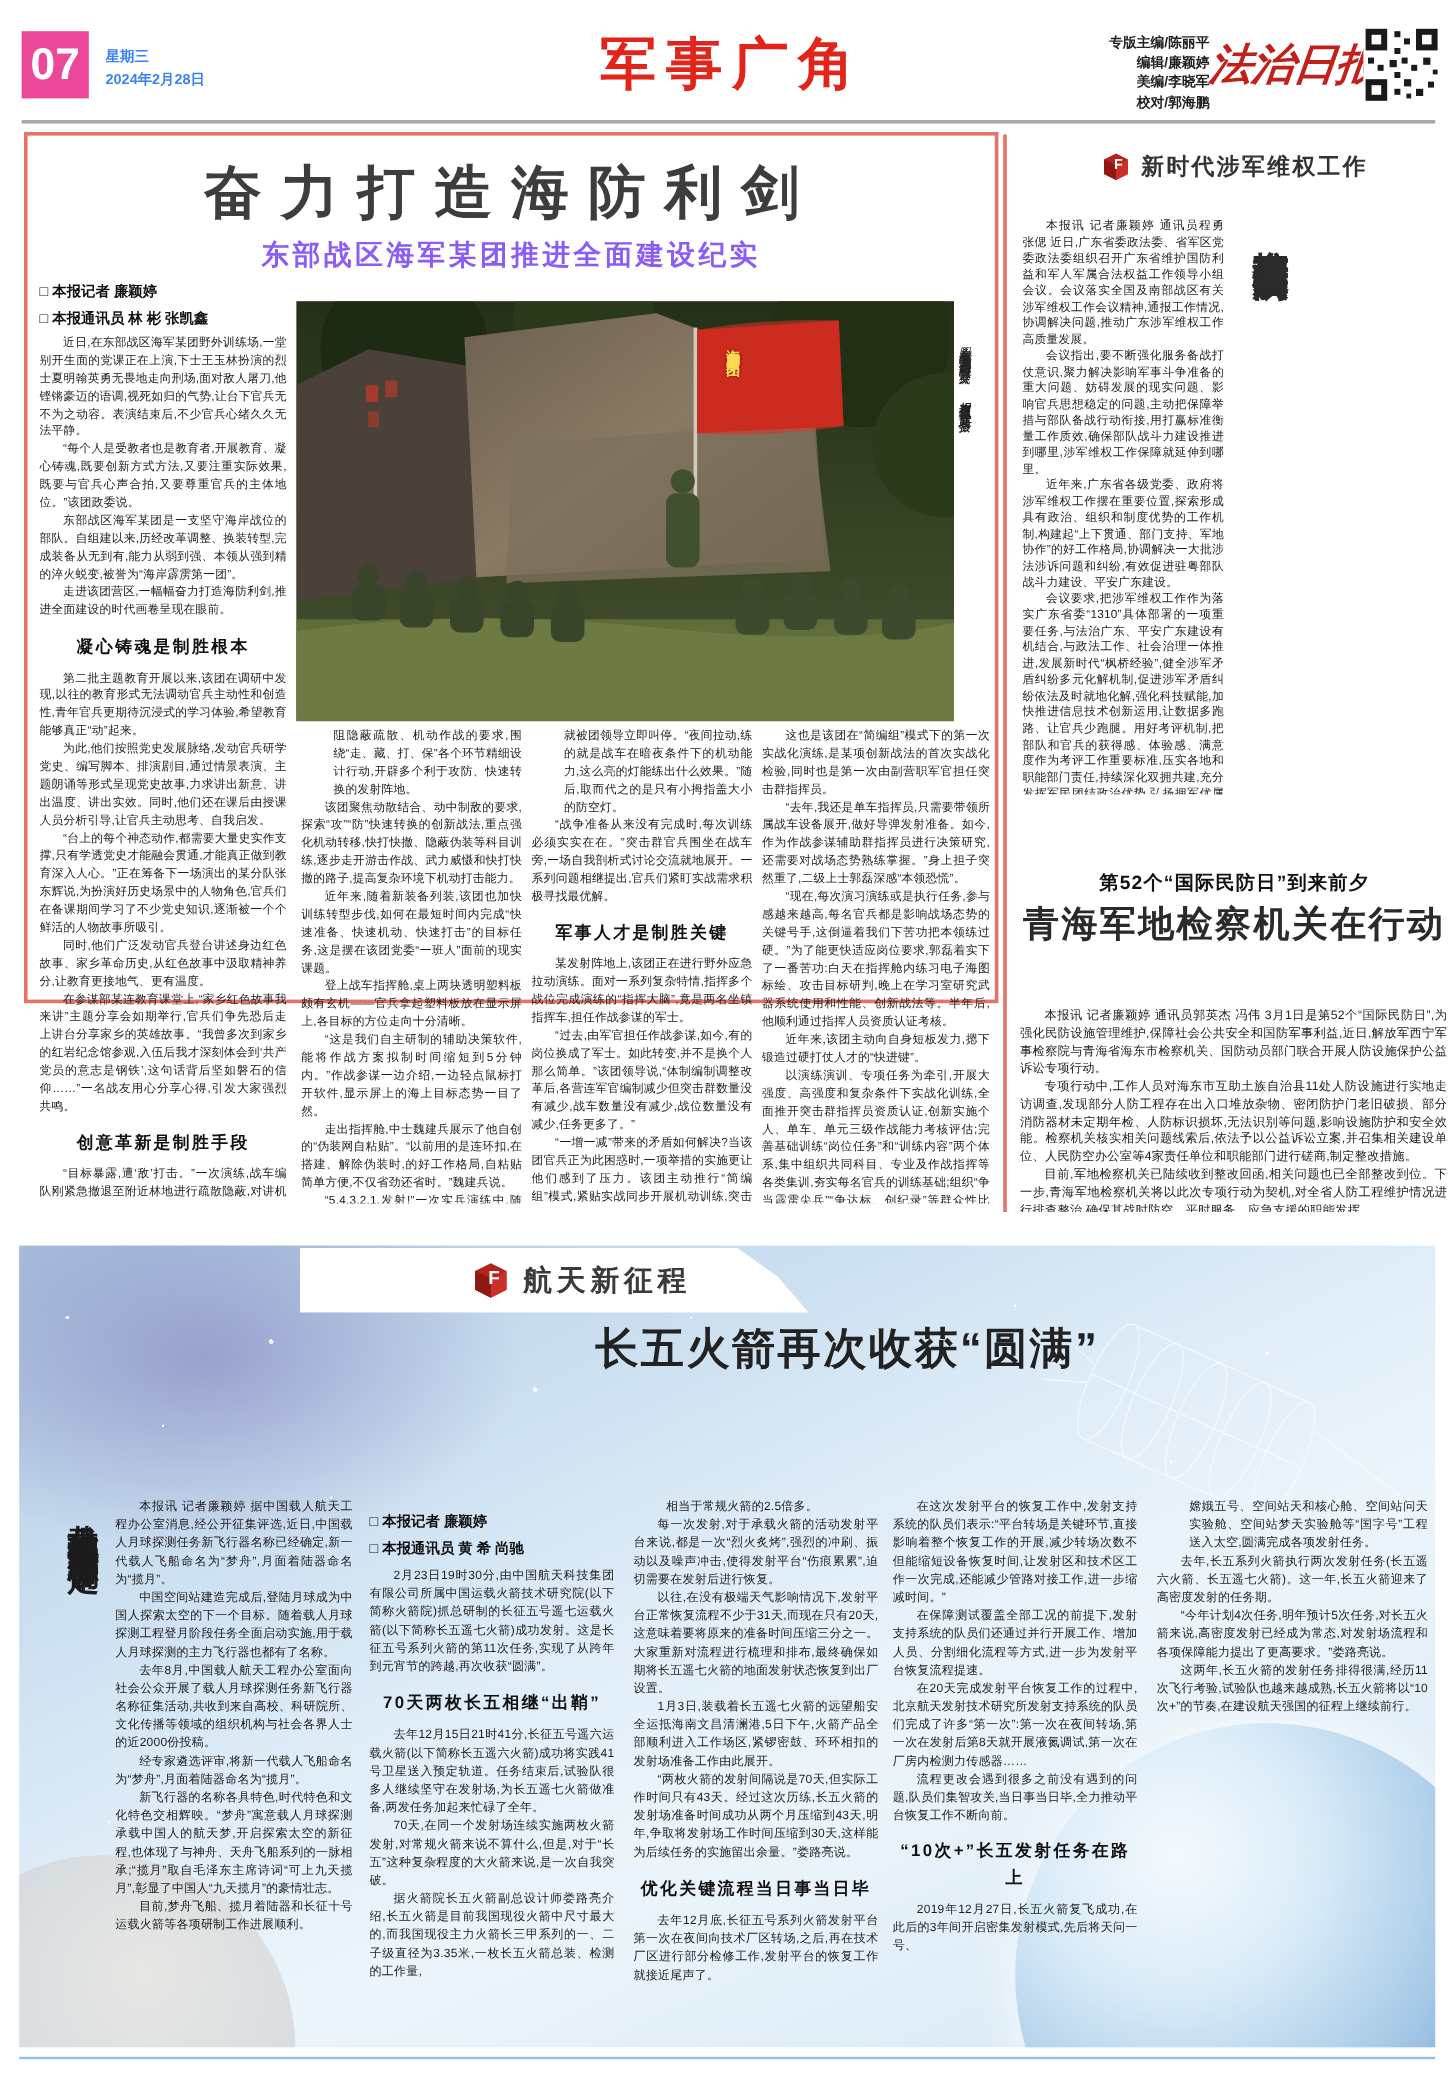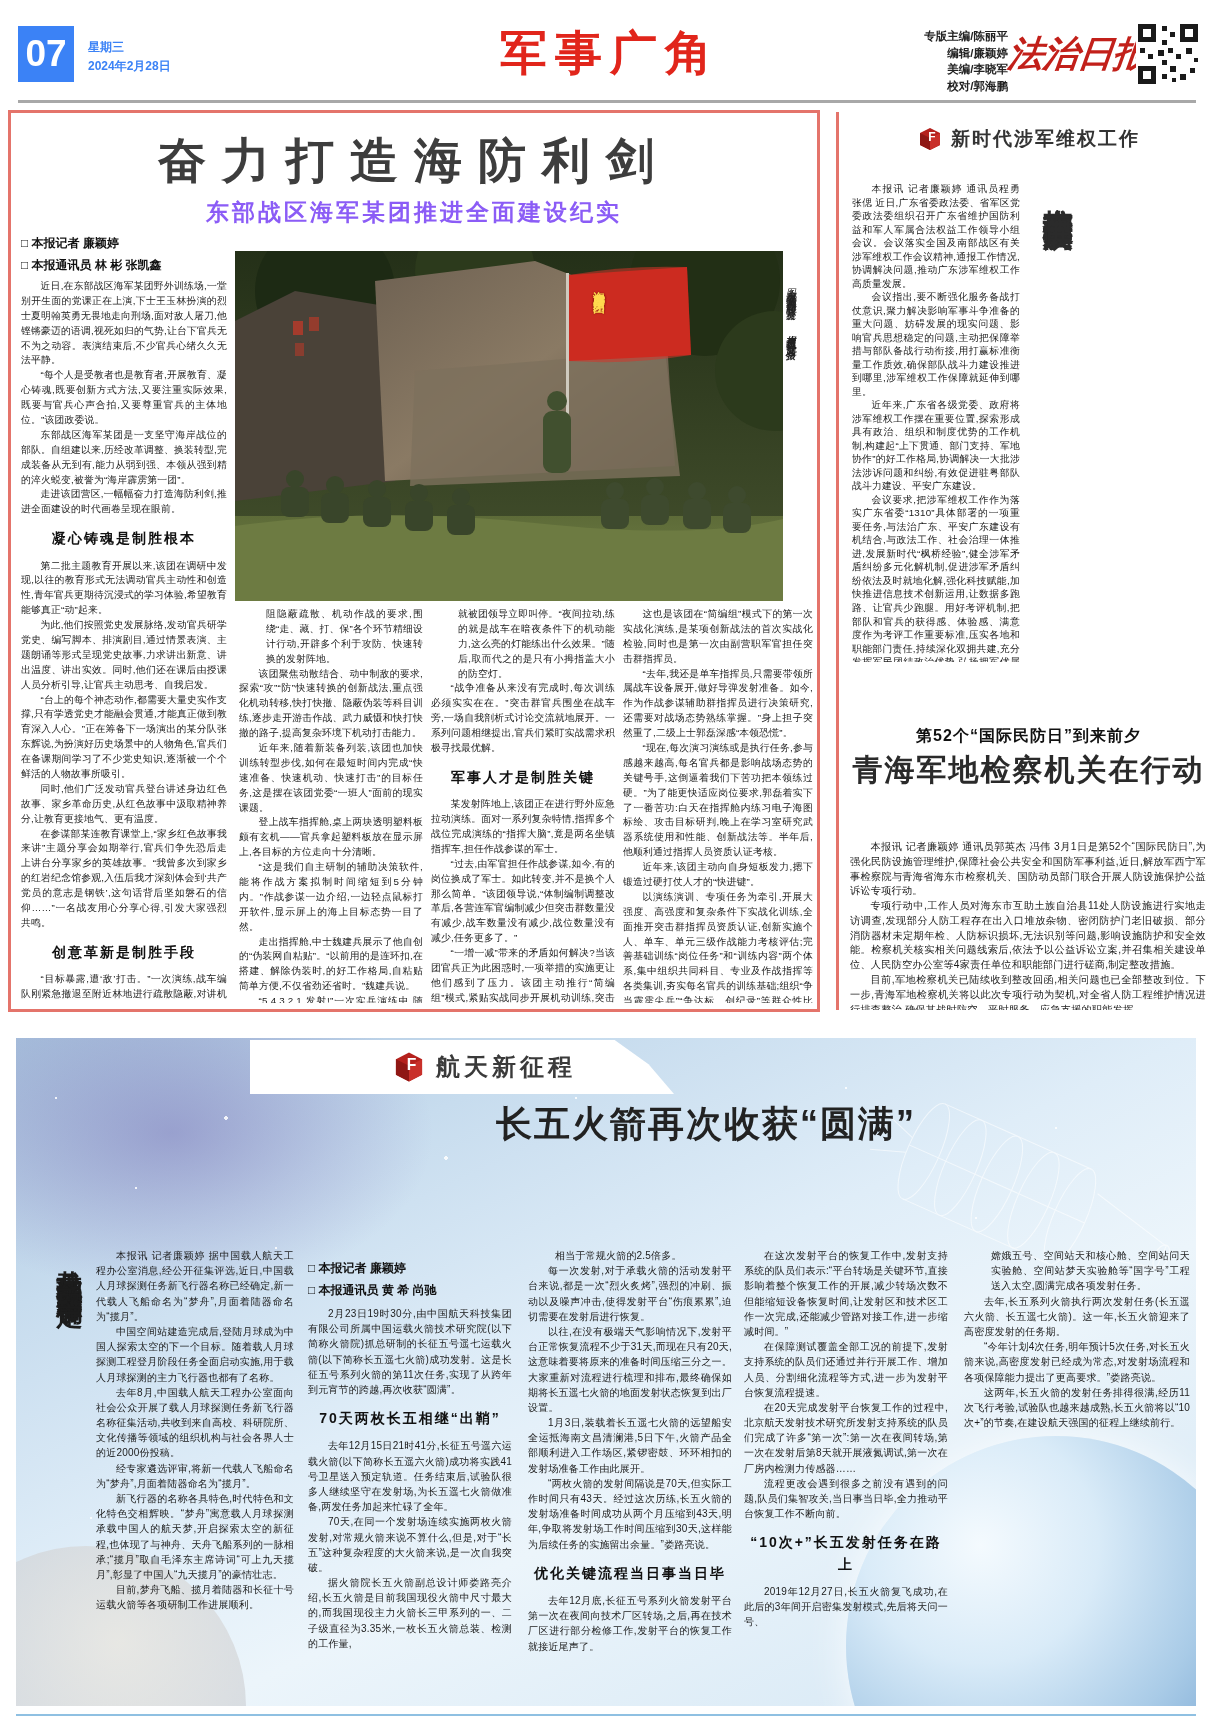--- a/index.html
+++ b/index.html
@@ -1,35 +1,35 @@
 <!DOCTYPE html>
 <html><head>
 <meta charset="utf-8">
 <style>
   html,body{margin:0;padding:0;background:#ffffff;}
   #page{position:relative;width:1212px;height:1729px;background:#fff;overflow:hidden;
         font-family:"Liberation Sans",sans-serif;color:#1a1a1a;}
   .abs{position:absolute;}
 
   
-  #pagenum{left:18px;top:26px;width:56px;height:56px;background:#3b82f6;color:#fff;
+  #pagenum{left:18px;top:26px;width:56px;height:56px;background:#ec4899;color:#fff;
            display:flex;align-items:center;justify-content:center;font-size:37px;font-weight:bold;}
   #dateblock{left:88px;top:38px;font-size:12px;font-weight:bold;color:#3b82f6;line-height:1.6;}
   #sectiontitle{left:430px;top:22px;width:360px;text-align:center;font-size:47px;font-weight:900;
                 color:#e1251b;letter-spacing:8px;}
   #masthead{left:840px;top:28px;width:168px;text-align:right;font-size:11.5px;font-weight:600;
             color:#222;line-height:1.45;}
   #masthead .para{text-indent:0;margin:0;}
   #brand{left:1008px;top:30px;font-size:36px;font-weight:bold;font-style:italic;color:#c2201a;
          font-family:"DejaVu Serif",serif;transform:skewX(-6deg);letter-spacing:-1px;white-space:nowrap;}
   #qr{left:1136px;top:22px;width:64px;height:64px;}
   #headrule{left:18px;top:100px;width:1178px;height:3px;background:#a8a8a8;}
 
   
-  #mainbox{left:8px;top:110px;width:812px;height:902px;border:3px solid #e4746b;background:#fff;box-sizing:border-box;}
+  #mainbox{left:20px;top:110px;width:812px;height:726px;border:3px solid #e4746b;background:#fff;box-sizing:border-box;}
   #main-headline{left:0;top:16px;width:100%;text-align:center;font-size:48px;font-weight:bold;
                  color:#3d3d3d;letter-spacing:16px;white-space:nowrap;}
   #main-deck{left:0;top:84px;width:100%;text-align:center;font-size:23px;font-weight:bold;
              color:#8b5cf6;letter-spacing:3px;}
   .bylines{font-size:12px;font-weight:bold;color:#111;line-height:1.8;}
   .bylines .para{text-indent:0;margin:0;}
   #main-bylines{left:10px;top:120px;width:210px;}
 
   .newscol{text-align:justify;overflow:hidden;font-size:9.8px;line-height:1.52;color:#1b1b1b;letter-spacing:.2px;}
   .newscol .para{margin:0;text-indent:2em;}

